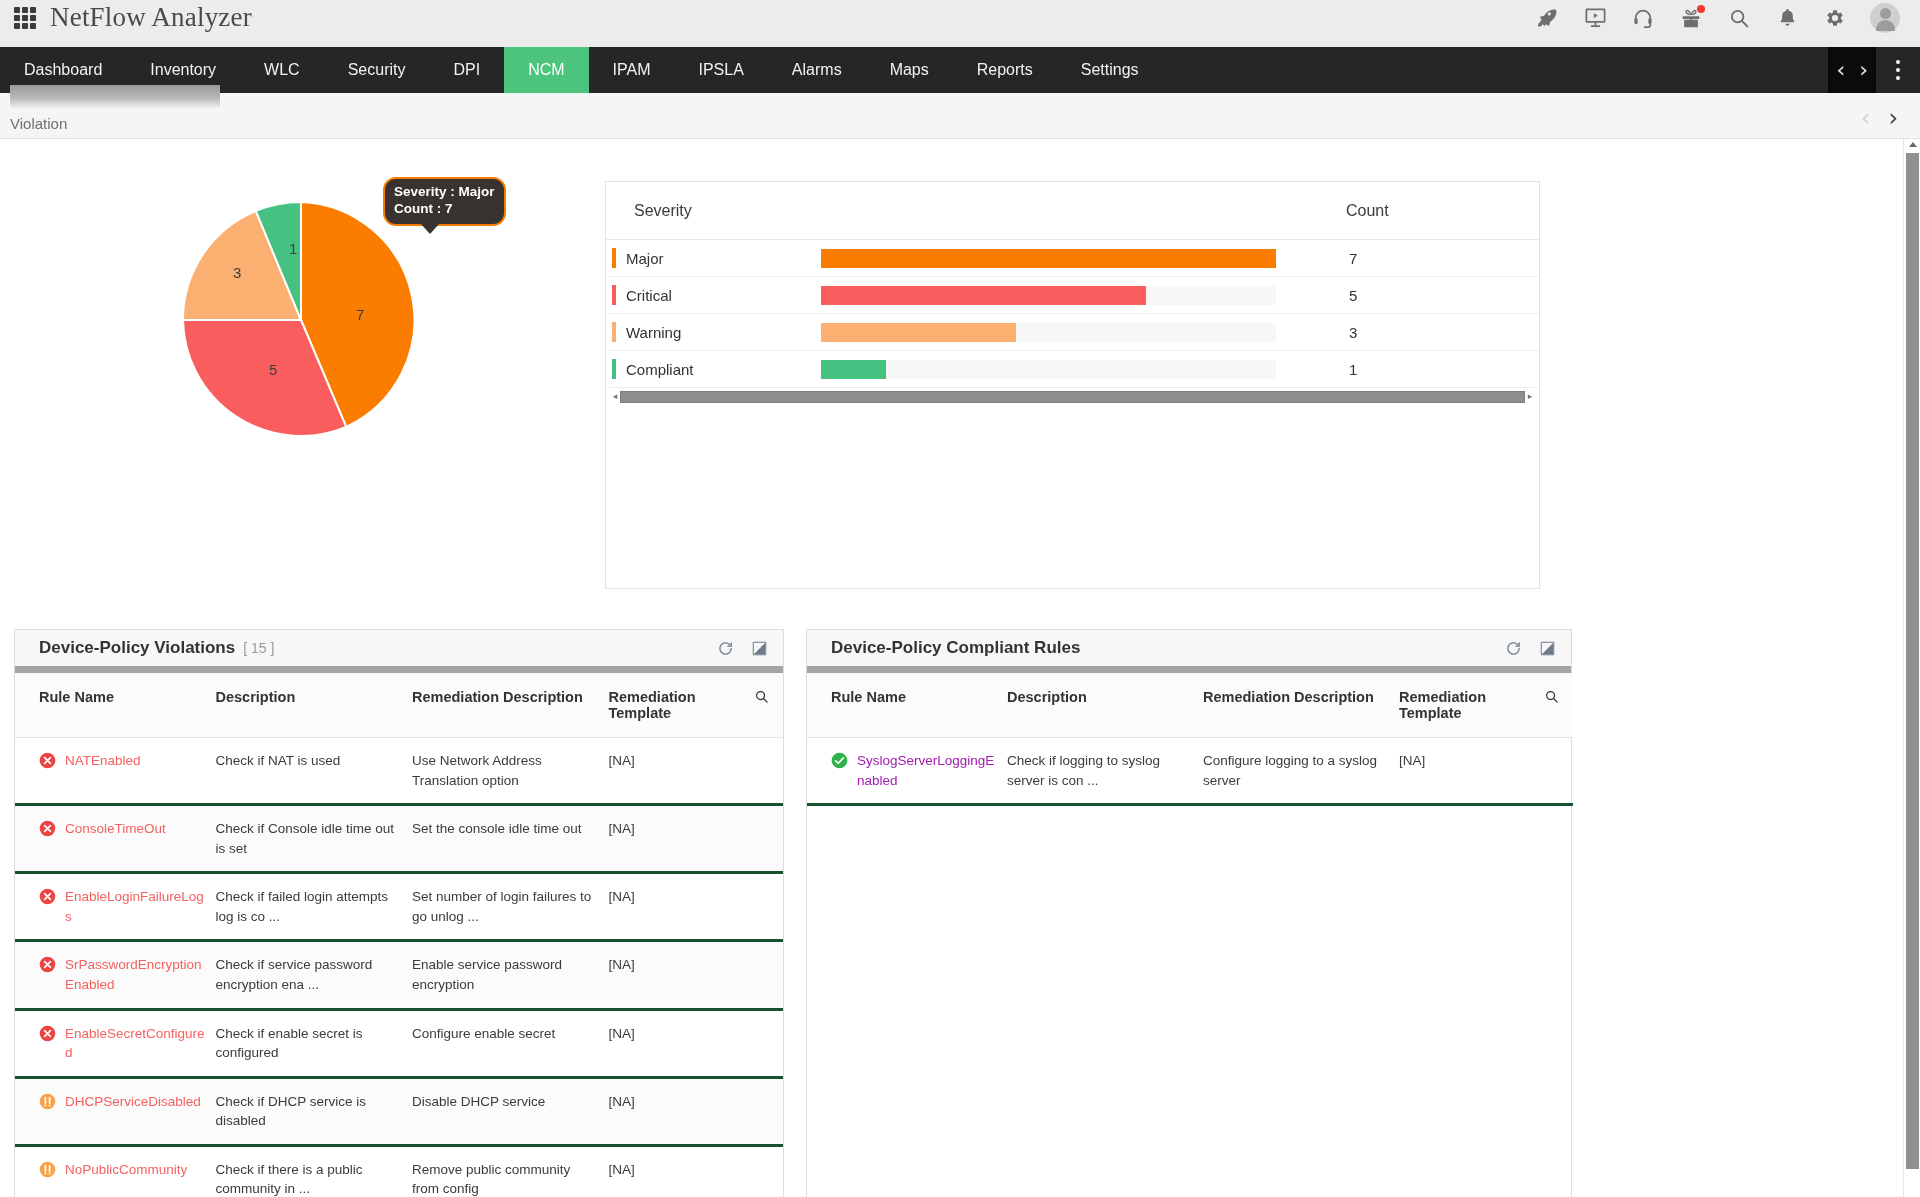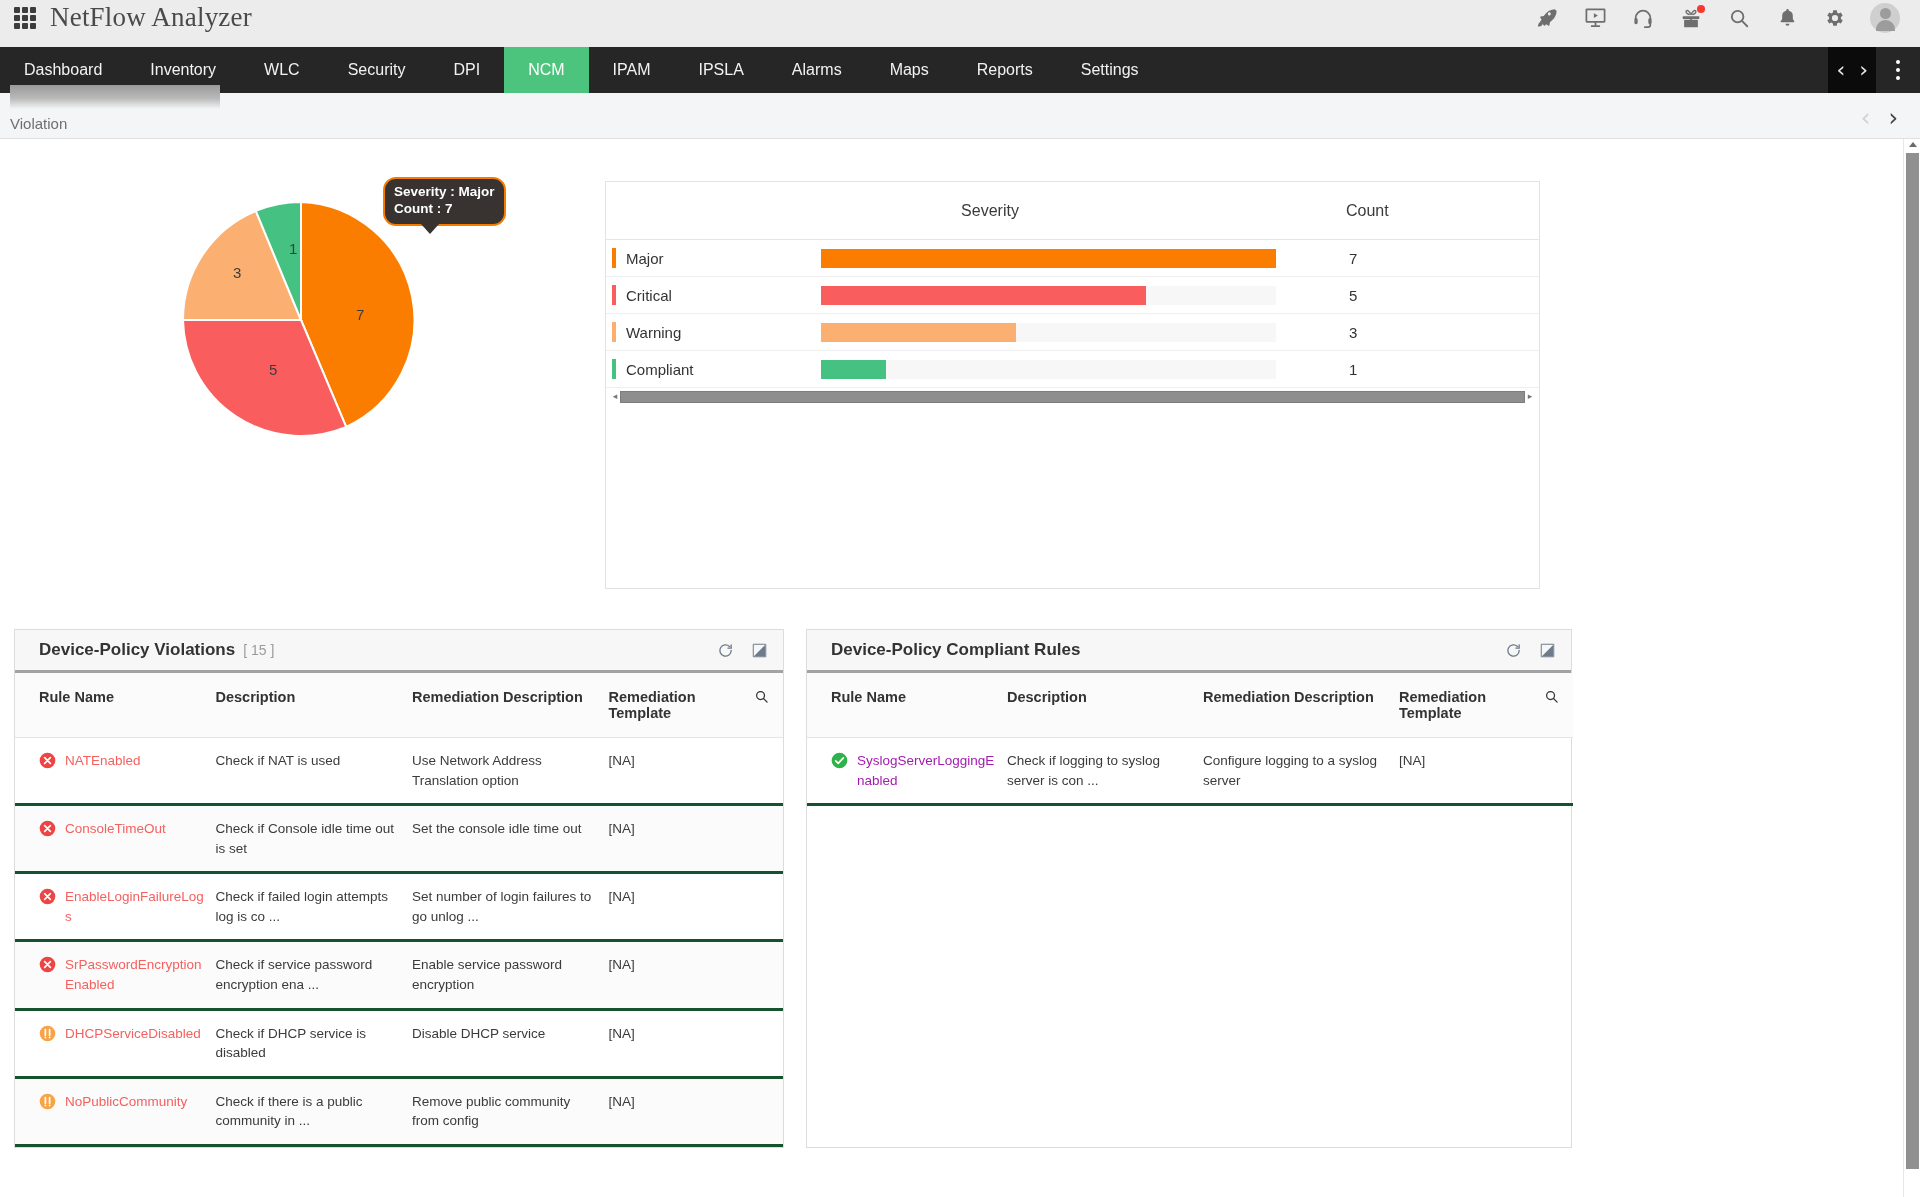--- a/index.html
+++ b/index.html
@@ -225,21 +225,21 @@
     background: #ffffff;
   }
   .sev-head {
     display: flex;
     align-items: center;
     height: 58px;
     border-bottom: 1px solid #e6e6e6;
     font-size: 16px;
     color: #3a3a3a;
   }
-  .sev-head .c-sev { padding-left: 28px; width: 740px; text-align: center; }
+  .sev-head .c-sev { padding-left: 28px; width: 740px; }
   .sev-head .c-cnt { width: 180px; text-align: left;}
   .sev-row {
     display: flex;
     align-items: center;
     height: 37px;
     border-bottom: 1px solid #efefef;
     font-size: 15px;
     color: #333;
   }
   .sev-row:last-of-type { border-bottom: none; }
@@ -283,21 +283,21 @@
   }
   .panel {
     border: 1px solid #dcdcdc;
     background: #ffffff;
   }
   .panel.left  { width: 770px; }
   .panel.right { width: 766px; }
   .panel-head {
     height: 43px;
     background: #f7f7f7;
-    border-bottom: 3px solid #a3a3a3;
+    border-bottom: 7px solid #a3a3a3;
     display: flex; align-items: center;
     padding: 0 16px 0 24px;
   }
   .panel-title {
     font-size: 17px;
     font-weight: bold;
     color: #333333;
   }
   .panel-count {
     font-size: 14px;
@@ -644,20 +644,35 @@
               </td>
             <td>Check if service password encryption ena ...</td>
             <td>Enable service password encryption</td>
             <td>[NA]</td>
             <td></td>
           </tr>
           <tr>
             <td>
                 <span class="rule-cell">
               <svg class="sv-icon" viewBox="0 0 24 24">
+                <circle cx="12" cy="12" r="11" fill="#ef4444"></circle>
+                <path d="M8 8l8 8M16 8l-8 8" stroke="#fff" stroke-width="2.4" stroke-linecap="round"></path>
+              </svg>
+              <span class="rule-name critical">EnableSecretConfigured</span>
+            </span>
+              </td>
+            <td>Check if enable secret is configured</td>
+            <td>Configure enable secret</td>
+            <td>[NA]</td>
+            <td></td>
+          </tr>
+          <tr>
+            <td>
+                <span class="rule-cell">
+              <svg class="sv-icon" viewBox="0 0 24 24">
                 <circle cx="12" cy="12" r="11" fill="#f7a34a"></circle>
                 <path d="M9 6.5v8M15 6.5v8" stroke="#fff" stroke-width="2.4" stroke-linecap="round"></path>
                 <circle cx="9" cy="17.5" r="1.3" fill="#fff"></circle>
                     <circle cx="15" cy="17.5" r="1.3" fill="#fff"></circle>
               </svg>
               <span class="rule-name critical">DHCPServiceDisabled</span>
             </span>
               </td>
             <td>Check if DHCP service is disabled</td>
             <td>Disable DHCP service</td>

